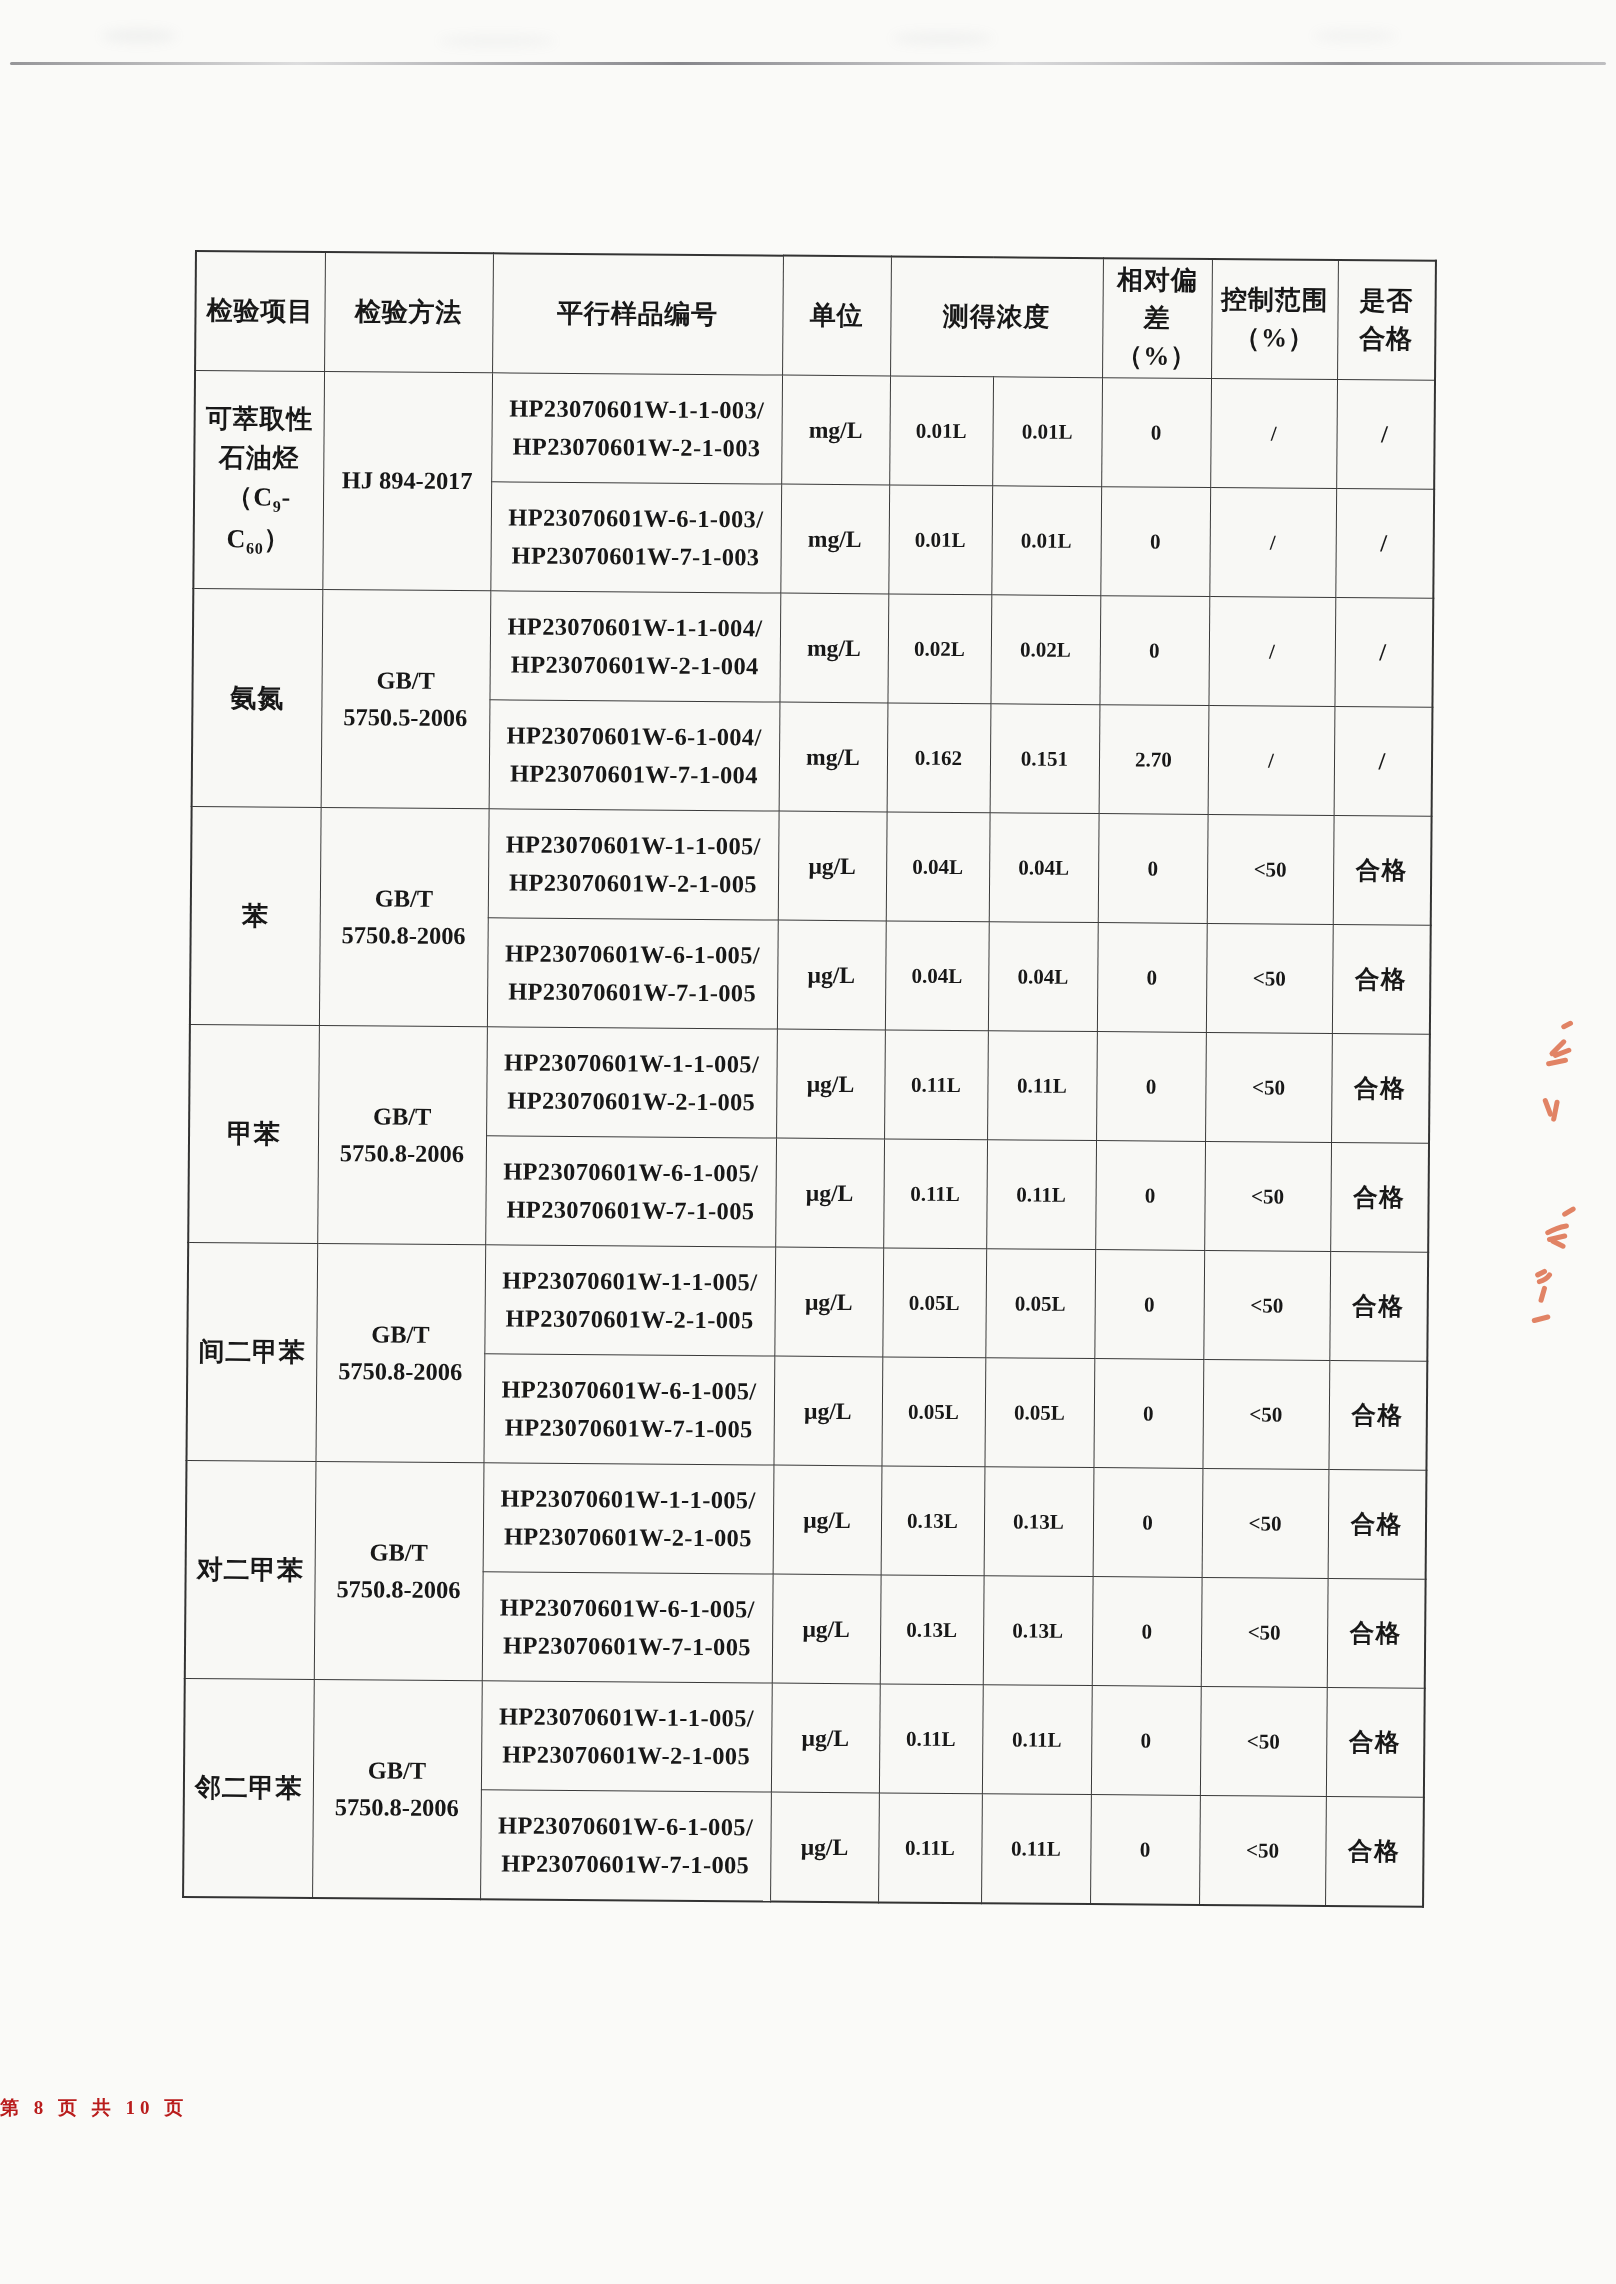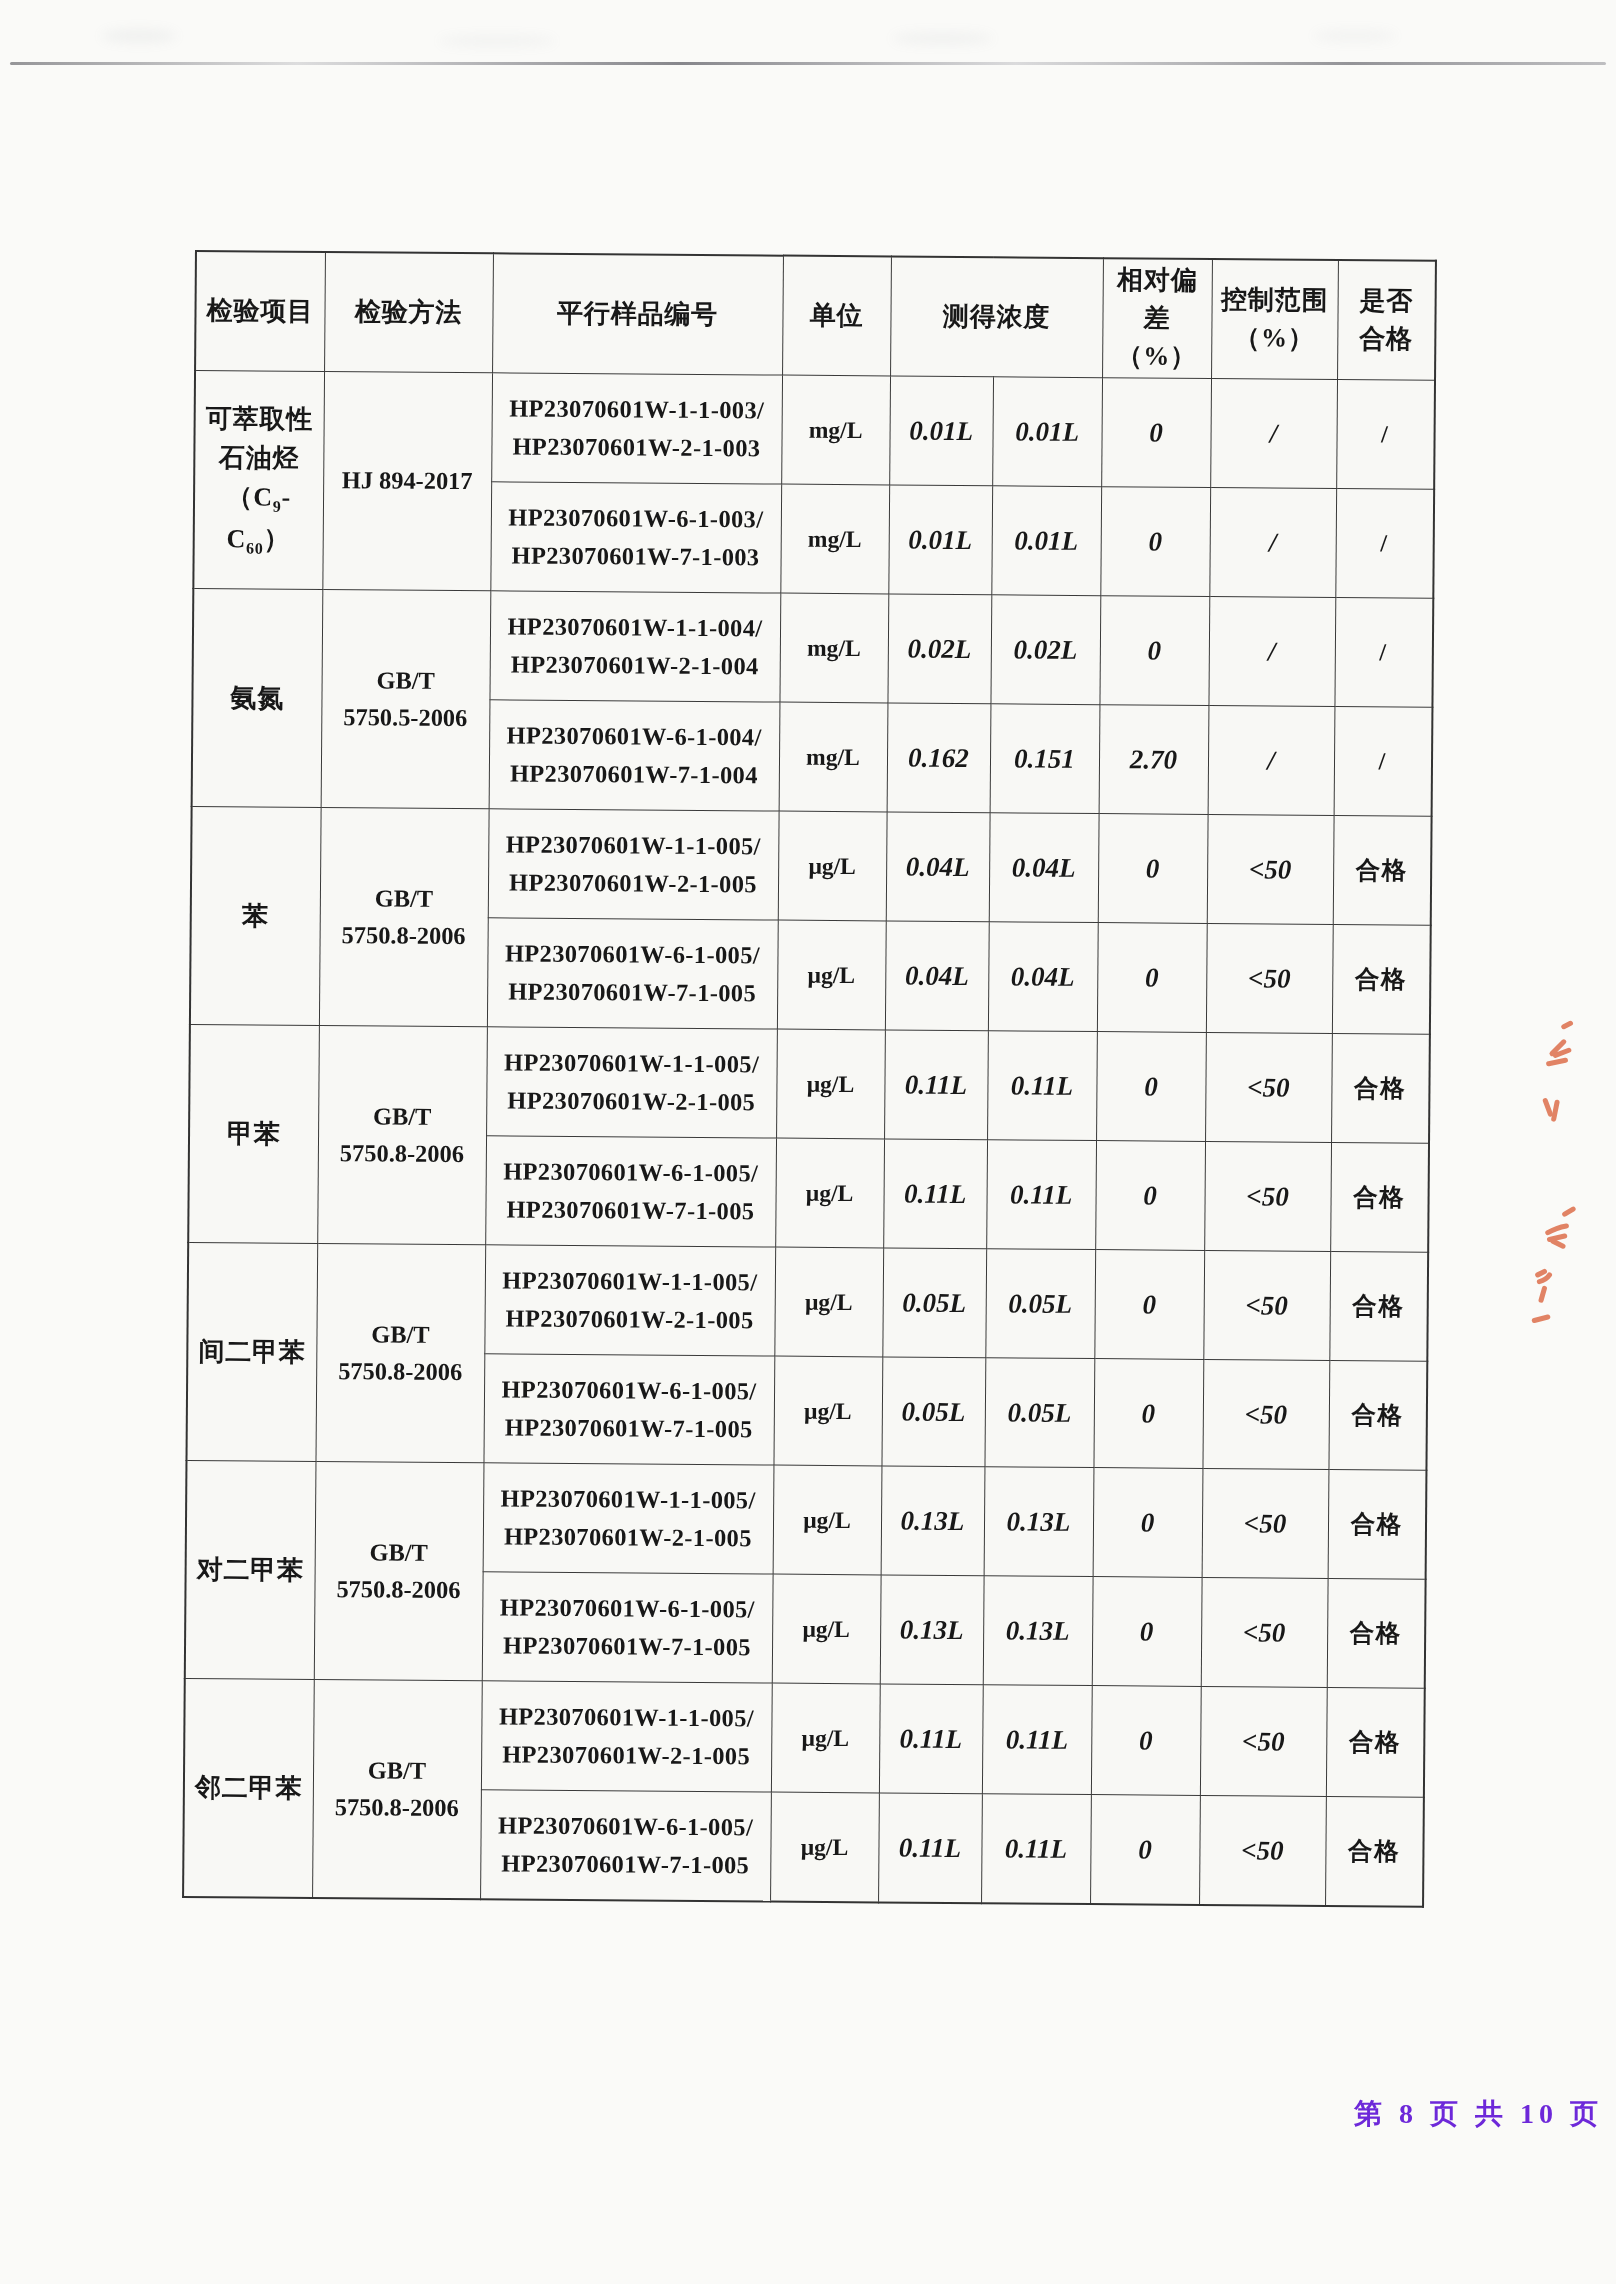--- a/index.html
+++ b/index.html
@@ -42,27 +42,27 @@
     height:118px;
     font-size:26px;font-weight:bold;letter-spacing:0.8px;
     line-height:1.45;
   }
   tr.datarow td{height:108px;}
   td.c-item{font-size:26px;letter-spacing:0.8px;line-height:1.5;font-weight:600;}
   td.c-item sub{font-size:16px;}
   td.c-method{font-size:24.4px;font-weight:600;line-height:1.5;}
   td.c-sample{font-size:24.4px;font-weight:bold;line-height:1.55;letter-spacing:0.4px;}
   td.c-unit{font-size:23.6px;font-weight:700;}
-  td.c-val{font-size:27px;font-weight:600;font-style:italic;}
+  td.c-val{font-size:21px;font-weight:600;}
   td.c-pass{font-size:24.4px;font-weight:600;letter-spacing:1.7px;}
   
   .footer{
     position:absolute;left:0;top:2095px;width:1603px;
-    text-align:right;
-    font-size:28px;letter-spacing:5px;font-weight:600;color:#6d28d9;
+    text-align:left;
+    font-size:19px;letter-spacing:5px;font-weight:600;color:#b91c1c;
   }
 </style>
 </head>
 <body>
 <div id="page">
 
   <div class="scan-topline"></div>
   <div class="smudge" style="left:101px;top:29px;width:76px;height:13.5px;opacity:.10;"></div>
   <div class="smudge" style="left:438px;top:35px;width:118px;height:11.8px;opacity:.08;"></div>
   <div class="smudge" style="left:892px;top:32px;width:101px;height:12.6px;opacity:.09;"></div>

